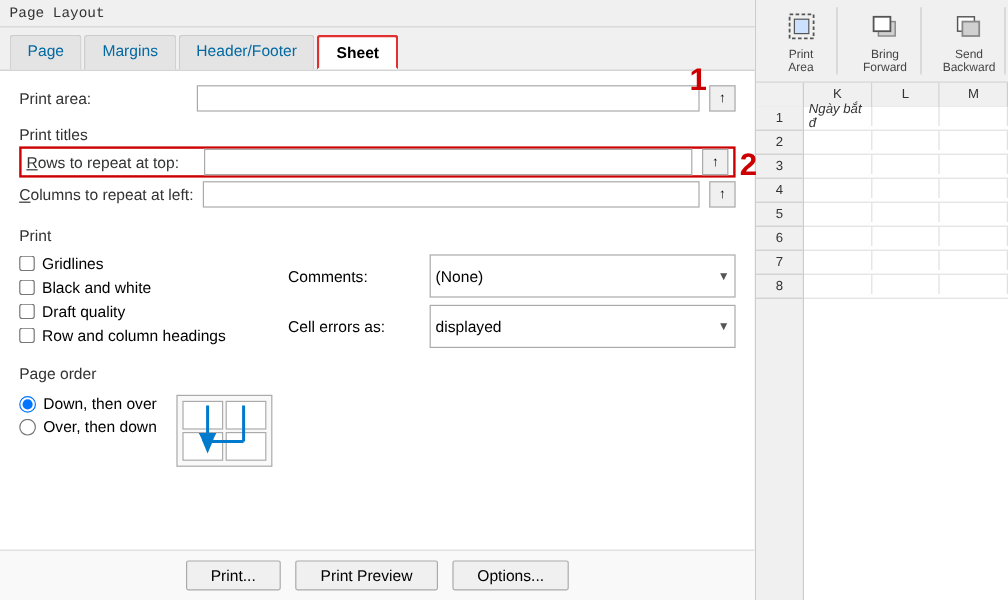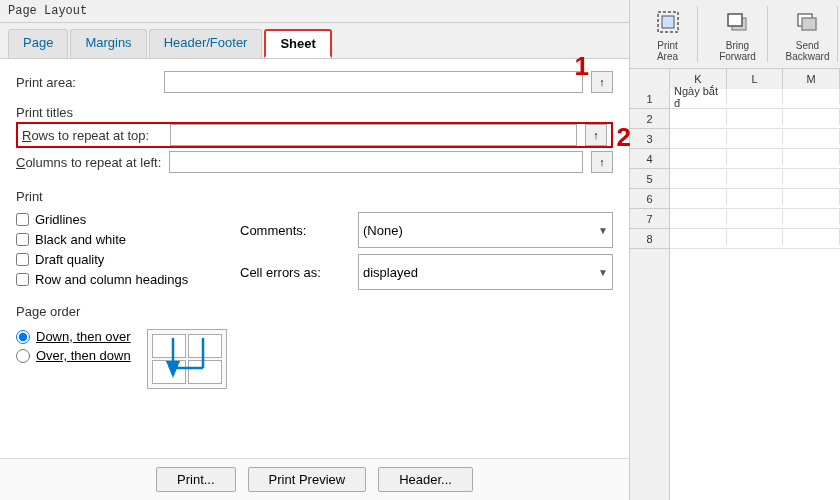--- a/index.html
+++ b/index.html
@@ -200,21 +200,20 @@
       font-size: 10px;
       color: #555;
     }
 
     
     .page-order-section {
       display: flex;
       align-items: flex-start;
       gap: 16px;
       margin-top: 2px;
-      text-decoration: underline;
     }
 
     .radio-col {
       display: flex;
       flex-direction: column;
       gap: 4px;
     }
 
     .radio-row {
       display: flex;
@@ -375,20 +374,21 @@
 
     .sheet-cell {
       flex: 1;
       height: 16px;
       border-right: 1px solid #e0e0e0;
       padding: 0 4px;
       font-size: 11px;
       color: #333;
       display: flex;
       align-items: center;
+      font-style: italic;
     }
 
     
     .num-label-1 {
       position: absolute;
       top: 28px;
       right: 40px;
       font-size: 26px;
       font-weight: bold;
       color: #cc0000;
@@ -530,21 +530,21 @@
           </defs>
         </svg>
       </div>
     </div>
 
   </div>
 
   <div class="dialog-footer">
     <button class="footer-btn">Print...</button>
     <button class="footer-btn">Print Preview</button>
-    <button class="footer-btn">Header...</button>
+    <button class="footer-btn">Options...</button>
   </div>
 </div>
 
 <div class="right-panel">
 
   <div class="toolbar">
     <div class="toolbar-row">
 
       <div class="toolbar-group">
         <div class="toolbar-icon">

